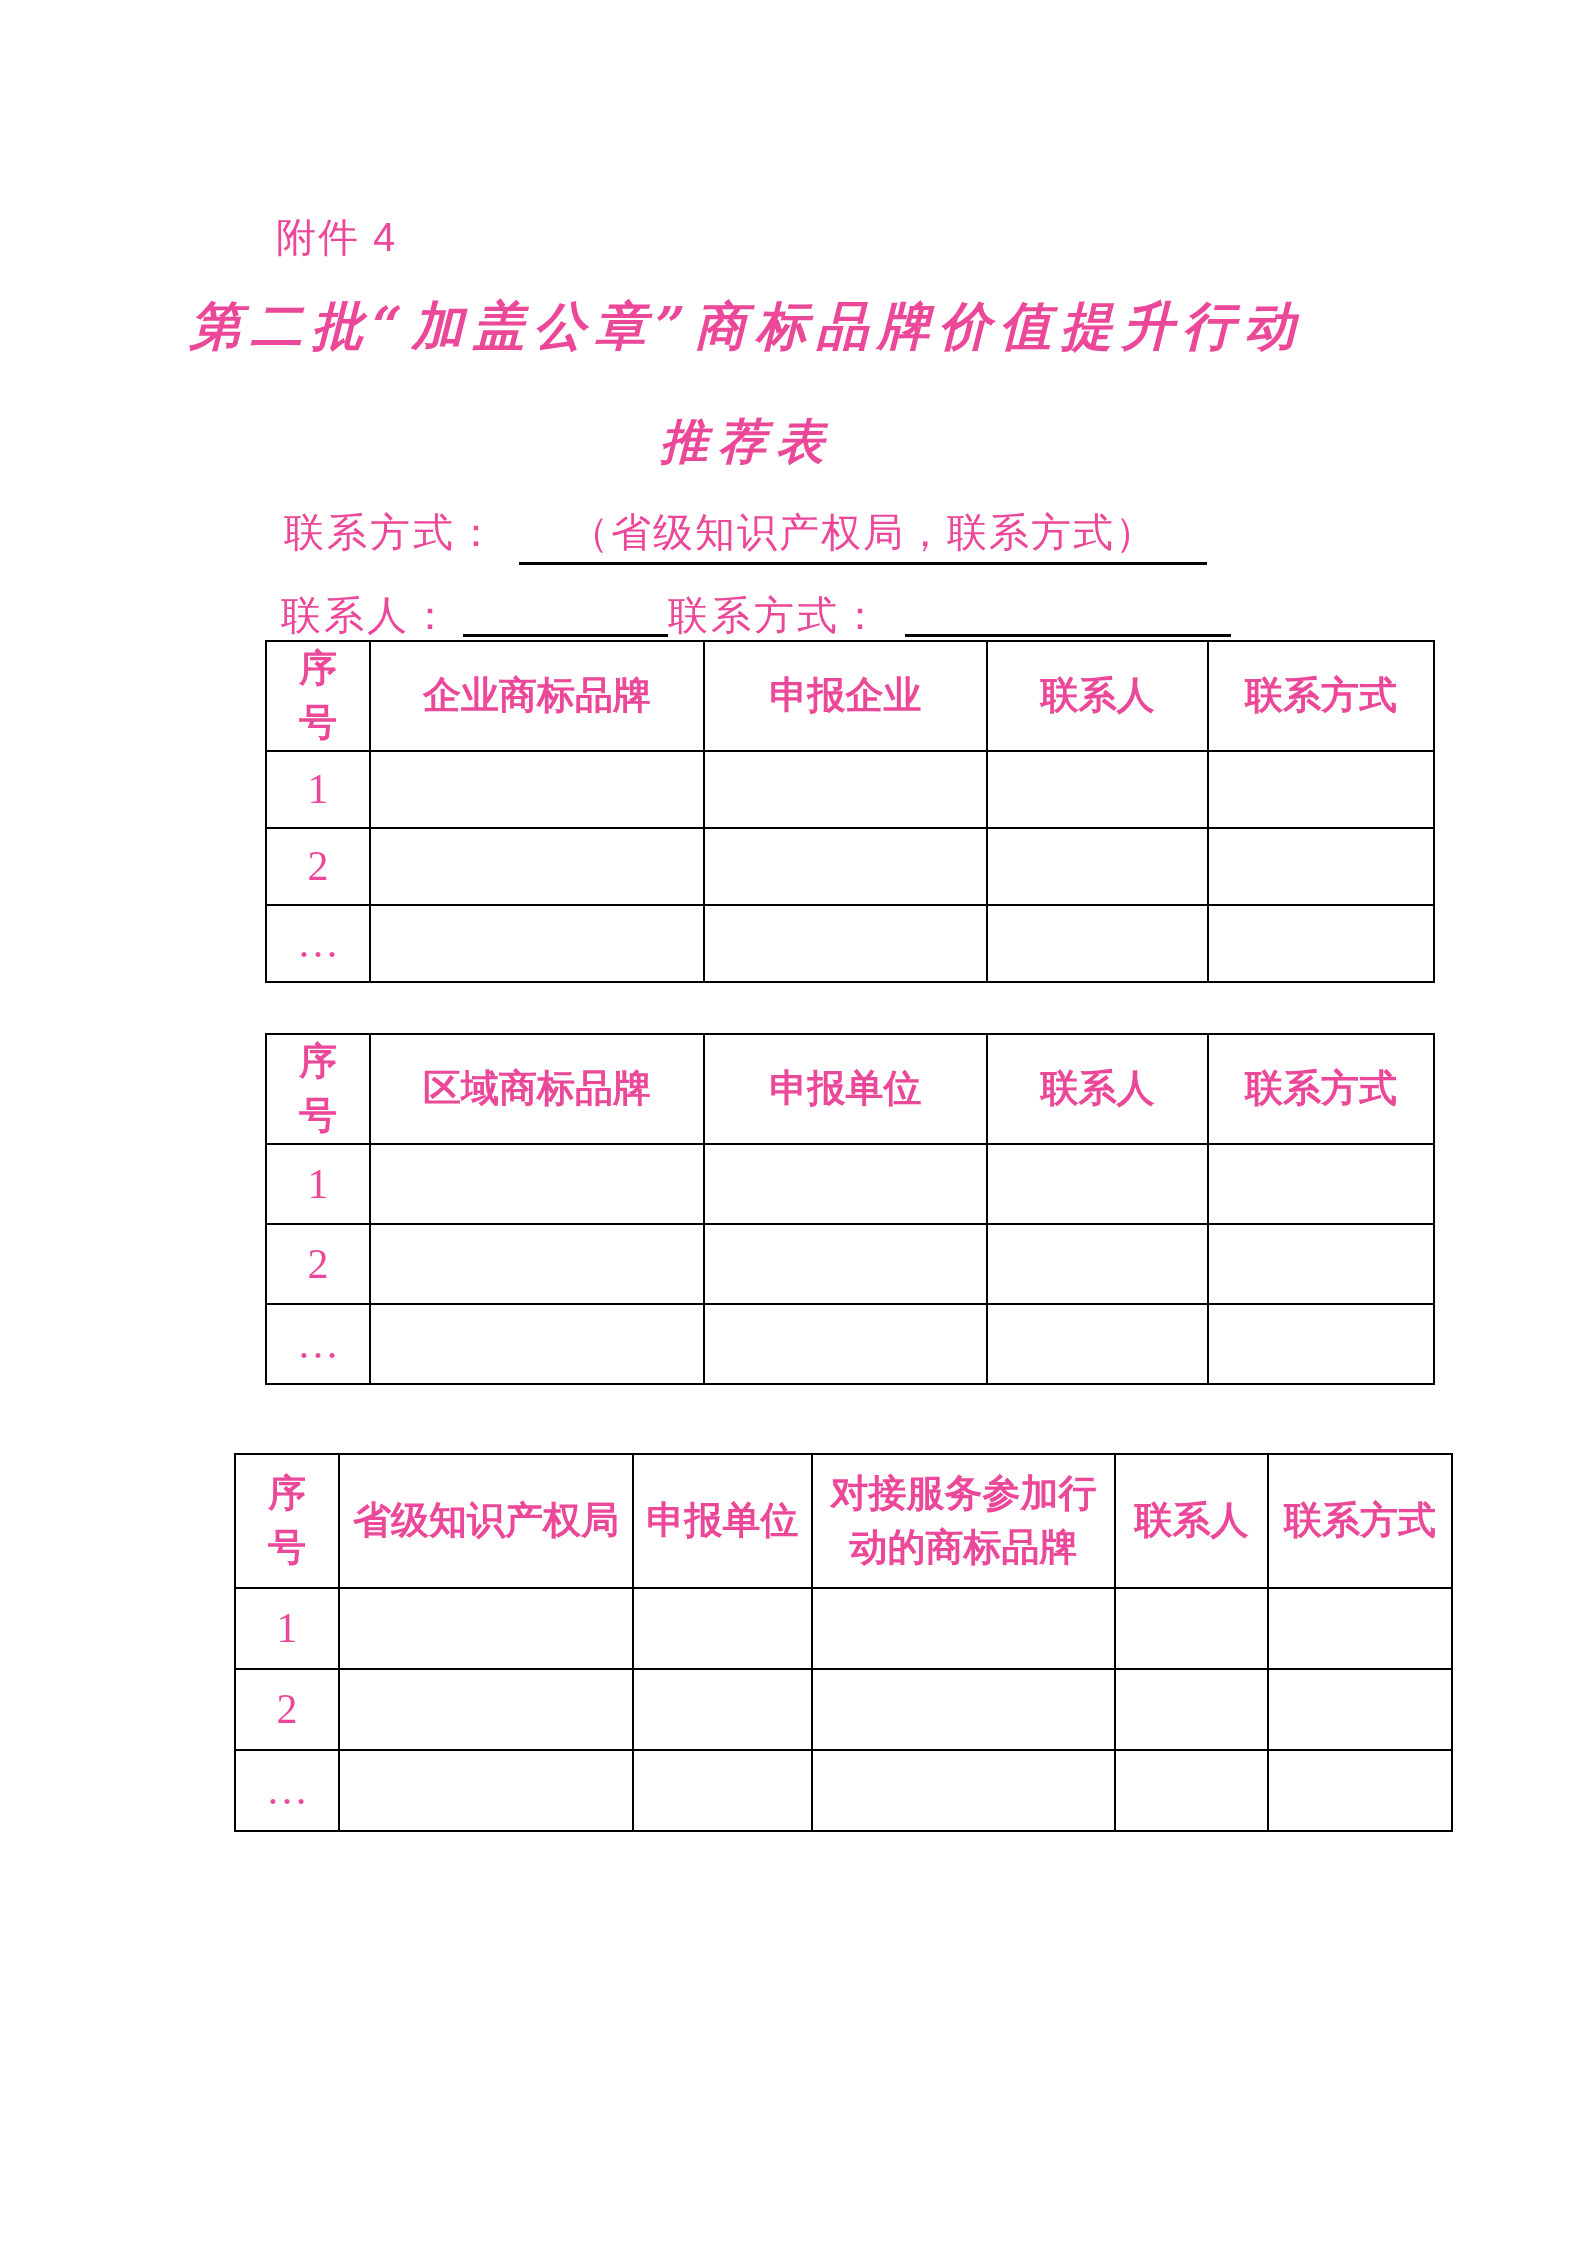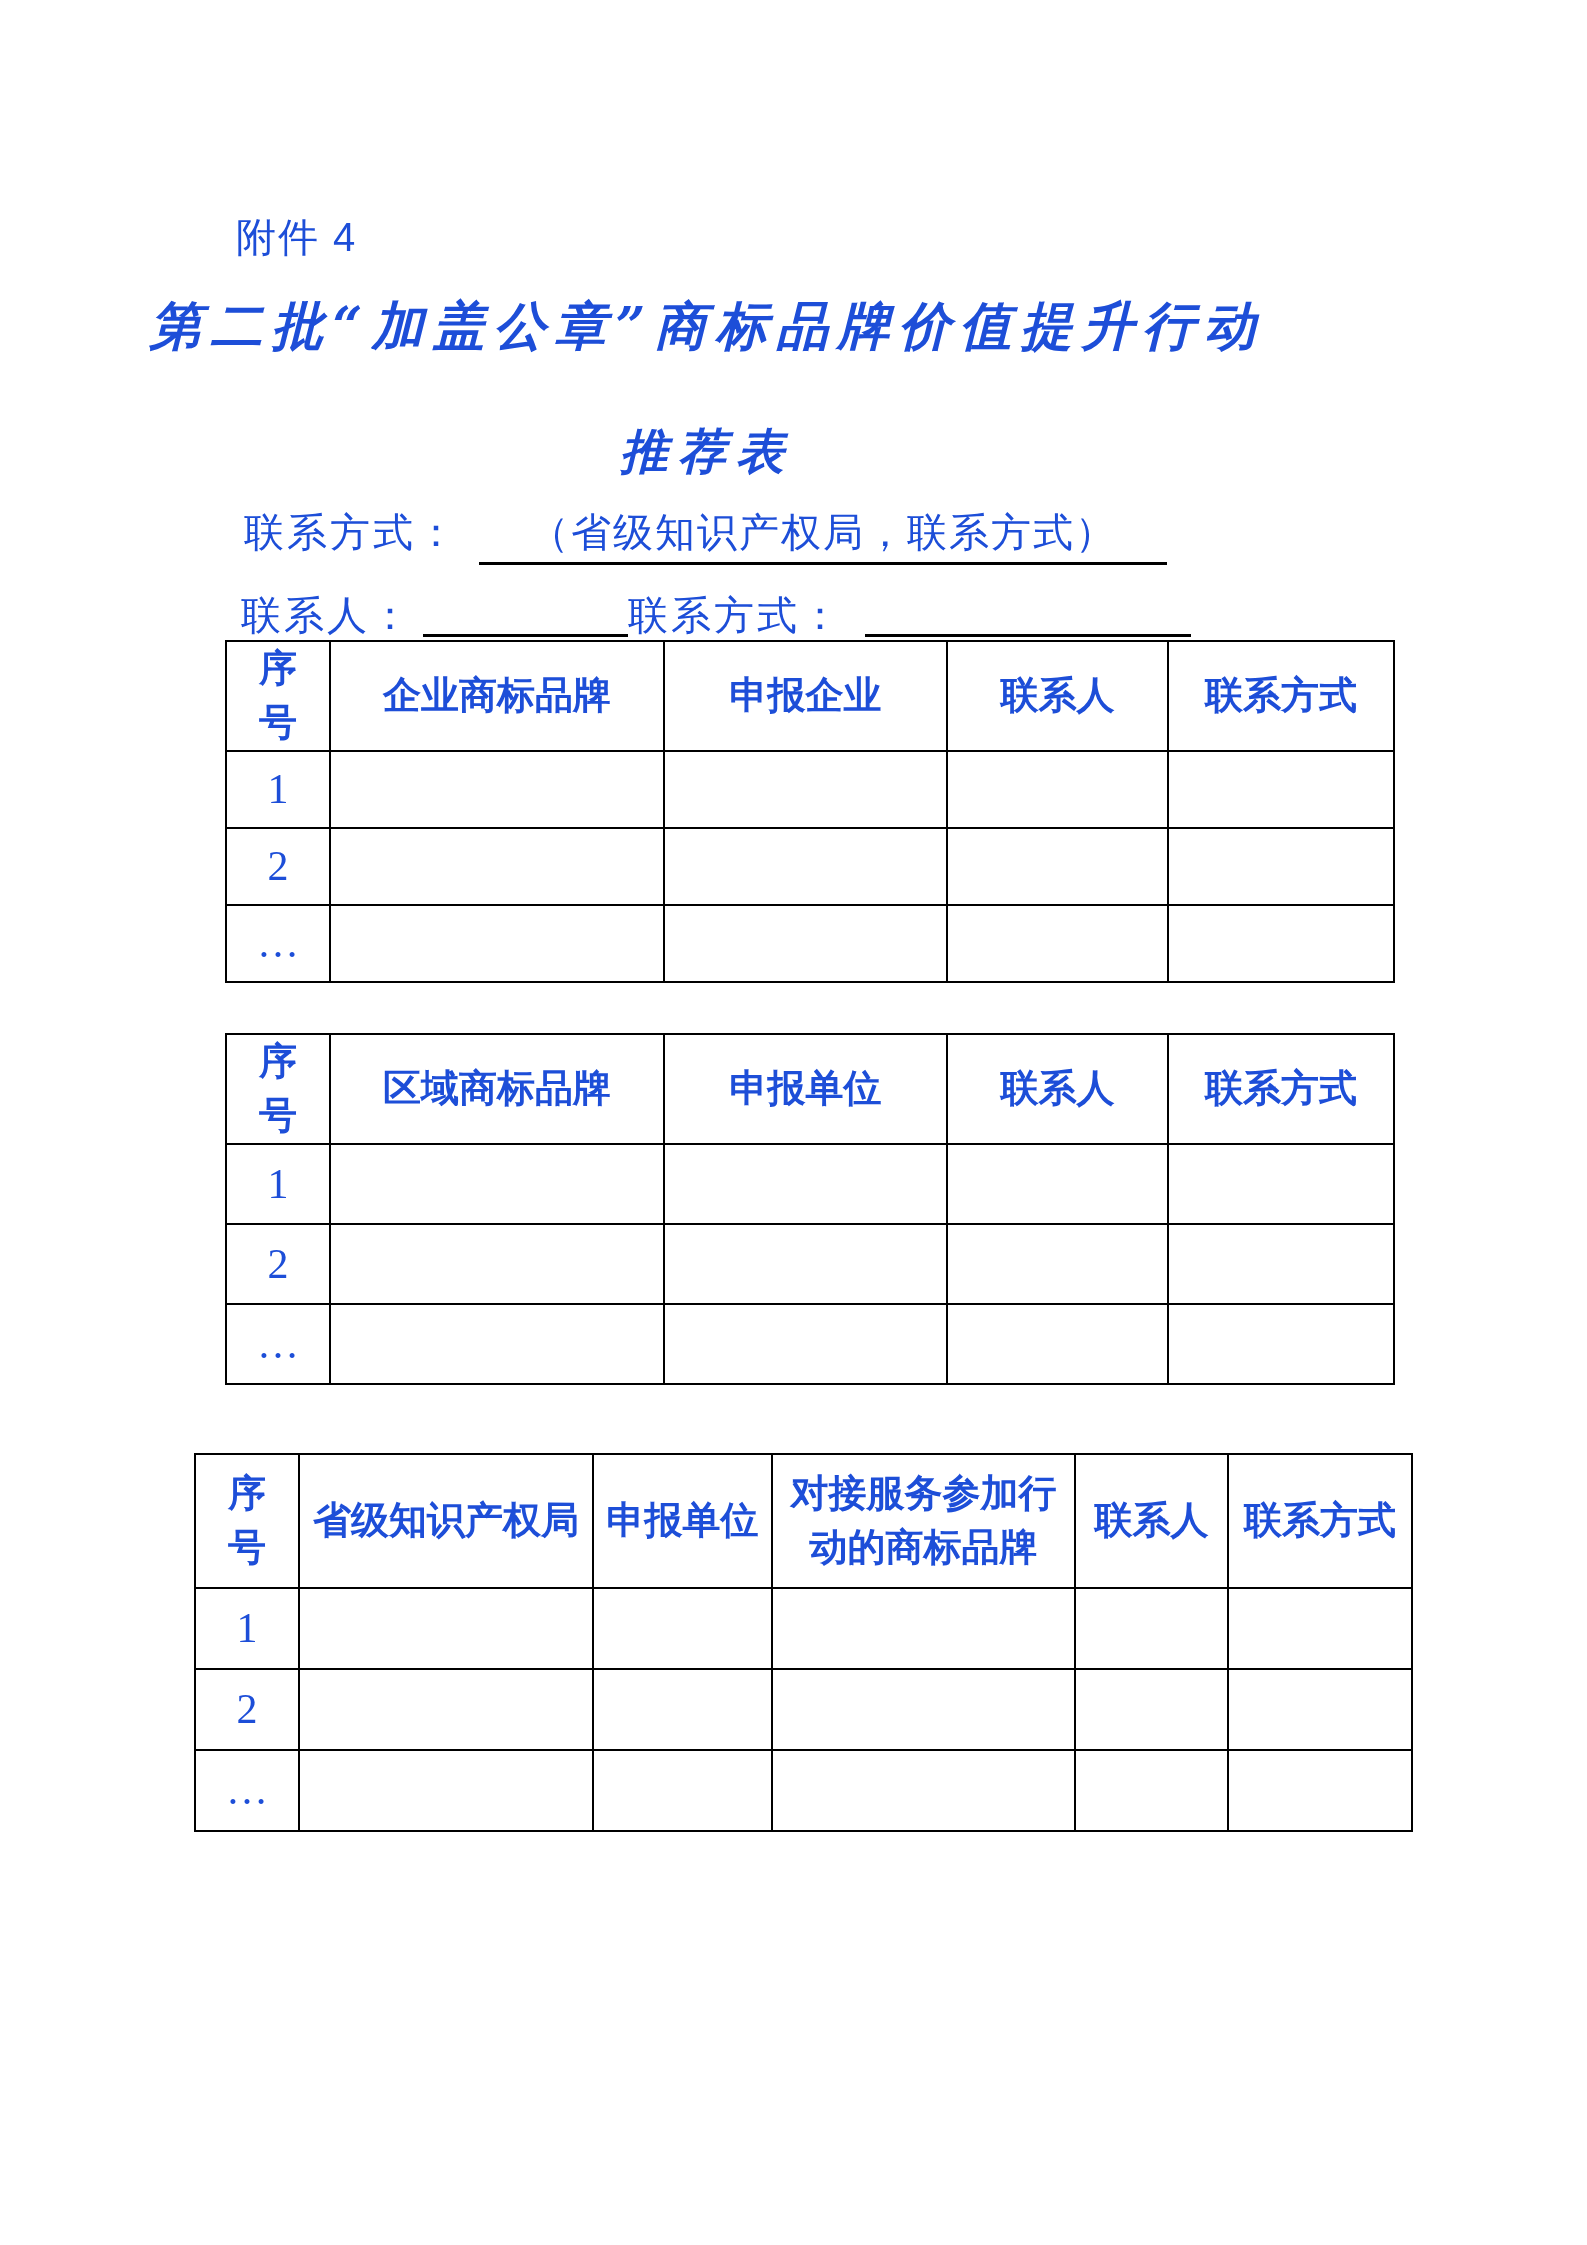--- a/index.html
+++ b/index.html
@@ -1,38 +1,39 @@
 <!DOCTYPE html>
 <html><head>
 <meta charset="utf-8">
 <style>
   * { margin:0; padding:0; box-sizing:border-box; }
   html,body { background:#ffffff; }
   .page {
     position:relative;
     width:1414px; height:2245px;
     background:#ffffff;
-    color:#1d4ed8;
+    color:#ec4899;
     font-family:"Liberation Serif", serif;
     overflow:hidden;
+    margin-left:40px;
   }
   .attachment {
     position:absolute; left:236px; top:210px;
     font-family:"Liberation Sans", sans-serif;
     font-size:40px; font-weight:500; letter-spacing:2px;
   }
   .title-line1, .title-line2 {
     position:absolute; left:0; width:100%;
     text-align:center;
     font-family:"DejaVu Serif", serif;
     font-style:italic; font-weight:700;
     white-space:nowrap;
   }
   .title-line1 { top:292px; font-size:52px; letter-spacing:9px; }
-  .title-line2 { top:420px; font-size:48px; letter-spacing:10px; }
+  .title-line2 { top:410px; font-size:48px; letter-spacing:10px; }
   .form-line {
     position:absolute;
     font-family:"Liberation Serif", serif;
     font-size:40px; letter-spacing:3px;
     white-space:nowrap;
   }
   .line-recommender { left:244px; top:505px; }
   .line-contacts   { left:241px; top:588px; }
   .ublock {
     display:inline-block; width:688px; margin-left:20px;

